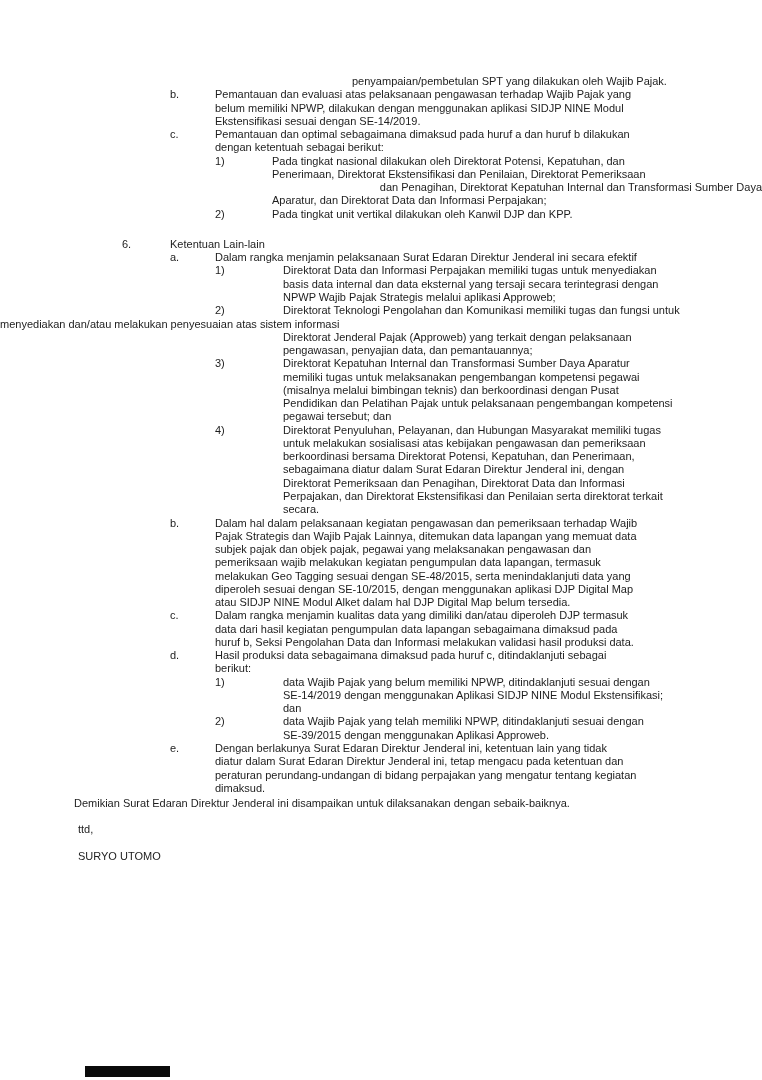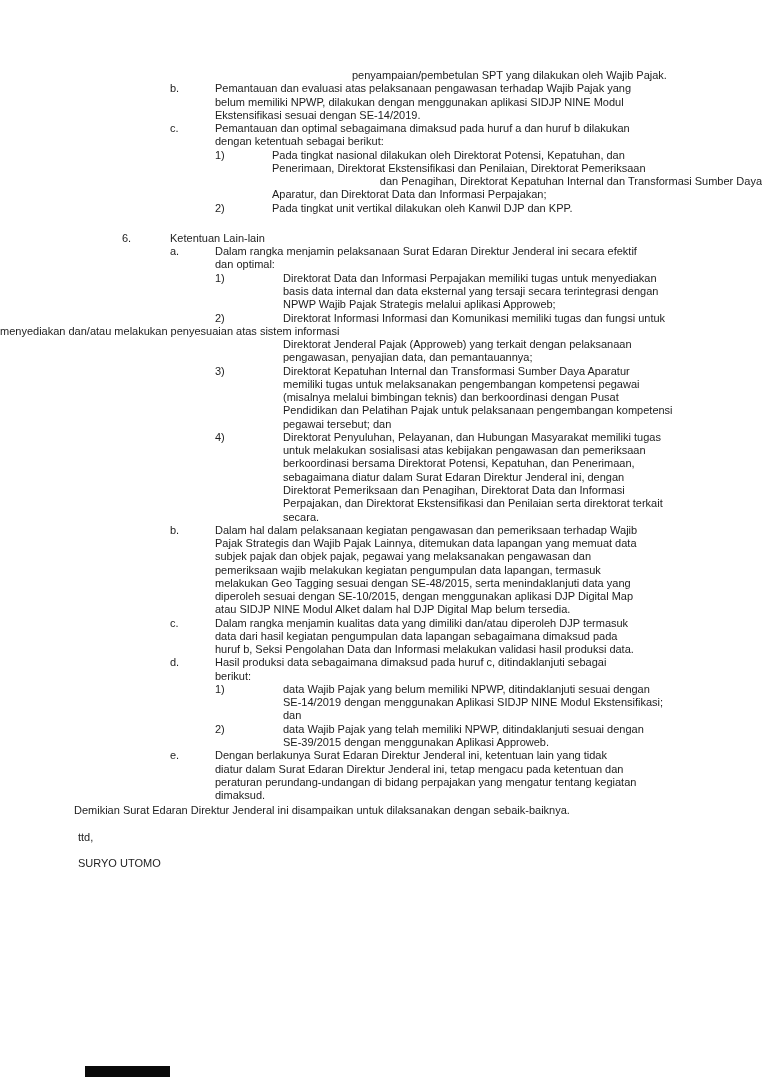--- a/index.html
+++ b/index.html
@@ -7,21 +7,21 @@
     width: 762px; height: 1080px;
     background: #ffffff;
     position: relative;
     overflow: hidden;
     font-family: "Liberation Sans", "DejaVu Sans", sans-serif;
     font-size: 11px;
     line-height: 13.28px;
     color: #1d1d1d;
   }
   .page { position: absolute; inset: 0; background: #ffffff; }
-  .content { position: absolute; top: 69px; left: 0; width: 762px; }
+  .content { position: absolute; top: 75px; left: 0; width: 762px; }
   .block { position: relative; }
   .line { position: relative; white-space: nowrap; height: 13.28px; }
   .marker { position: absolute; top: 0; white-space: nowrap; }
   .footer-mark {
     position: absolute;
     left: 85px; top: 1066px;
     width: 85px; height: 11px;
     background: #0a0a0a;
   }
 </style>
@@ -49,29 +49,28 @@
         <div class="line" style="padding-left: 272px;"><span>Aparatur, dan Direktorat Data dan Informasi Perpajakan;</span></div>
       </div>
       <div class="block">
         <div class="line" style="padding-left: 272px;"><span class="marker" style="left: 215px;">2)</span><span>Pada tingkat unit vertikal dilakukan oleh Kanwil DJP dan KPP.</span></div>
       </div>
       <div class="block" style="margin-top: 17px;">
         <div class="line" style="padding-left: 170px;"><span class="marker" style="left: 122px;">6.</span><span>Ketentuan Lain-lain</span></div>
       </div>
       <div class="block">
         <div class="line" style="padding-left: 215px;"><span class="marker" style="left: 170px;">a.</span><span>Dalam rangka menjamin pelaksanaan Surat Edaran Direktur Jenderal ini secara efektif</span></div>
-        <div class="line" style="padding-left: 215px;"><span>dan optimal:</span></div>
       </div>
       <div class="block">
         <div class="line" style="padding-left: 283px;"><span class="marker" style="left: 215px;">1)</span><span>Direktorat Data dan Informasi Perpajakan memiliki tugas untuk menyediakan</span></div>
         <div class="line" style="padding-left: 283px;"><span>basis data internal dan data eksternal yang tersaji secara terintegrasi dengan</span></div>
         <div class="line" style="padding-left: 283px;"><span>NPWP Wajib Pajak Strategis melalui aplikasi Approweb;</span></div>
       </div>
       <div class="block">
-        <div class="line" style="padding-left: 283px;"><span class="marker" style="left: 215px;">2)</span><span>Direktorat Informasi Informasi dan Komunikasi memiliki tugas dan fungsi untuk</span></div>
+        <div class="line" style="padding-left: 283px;"><span class="marker" style="left: 215px;">2)</span><span>Direktorat Teknologi Pengolahan dan Komunikasi memiliki tugas dan fungsi untuk</span></div>
         <div class="line" style=""><span>menyediakan dan/atau melakukan penyesuaian atas sistem informasi</span></div>
         <div class="line" style="padding-left: 283px;"><span>Direktorat Jenderal Pajak (Approweb) yang terkait dengan pelaksanaan</span></div>
         <div class="line" style="padding-left: 283px;"><span>pengawasan, penyajian data, dan pemantauannya;</span></div>
       </div>
       <div class="block">
         <div class="line" style="padding-left: 283px;"><span class="marker" style="left: 215px;">3)</span><span>Direktorat Kepatuhan Internal dan Transformasi Sumber Daya Aparatur</span></div>
         <div class="line" style="padding-left: 283px;"><span>memiliki tugas untuk melaksanakan pengembangan kompetensi pegawai</span></div>
         <div class="line" style="padding-left: 283px;"><span>(misalnya melalui bimbingan teknis) dan berkoordinasi dengan Pusat</span></div>
         <div class="line" style="padding-left: 283px;"><span>Pendidikan dan Pelatihan Pajak untuk pelaksanaan pengembangan kompetensi</span></div>
         <div class="line" style="padding-left: 283px;"><span>pegawai tersebut; dan</span></div>

